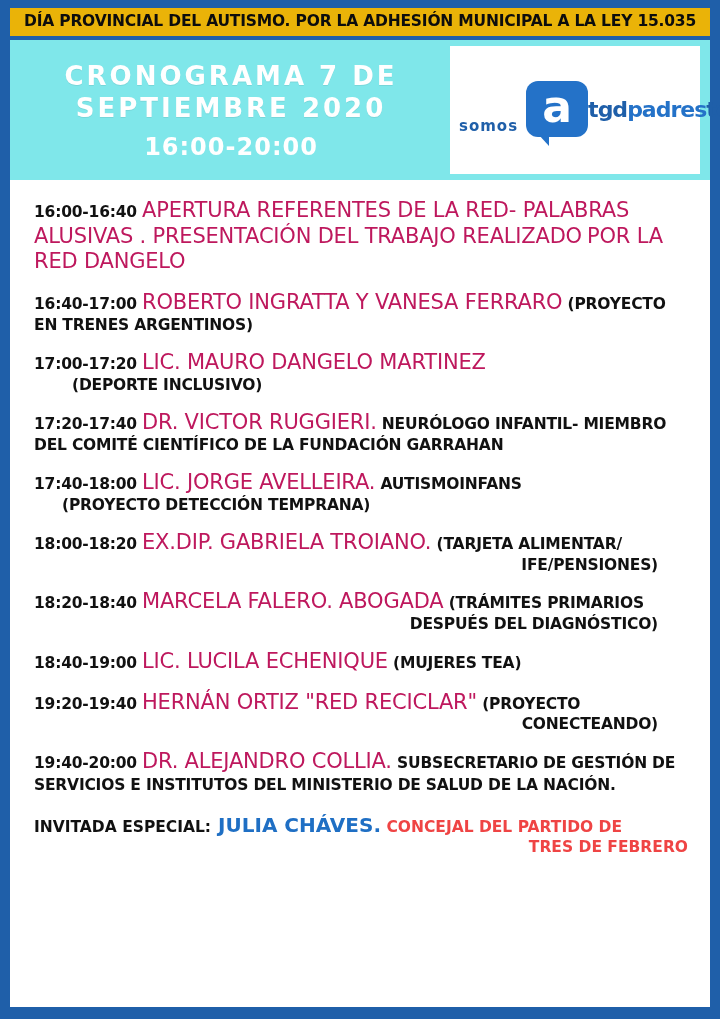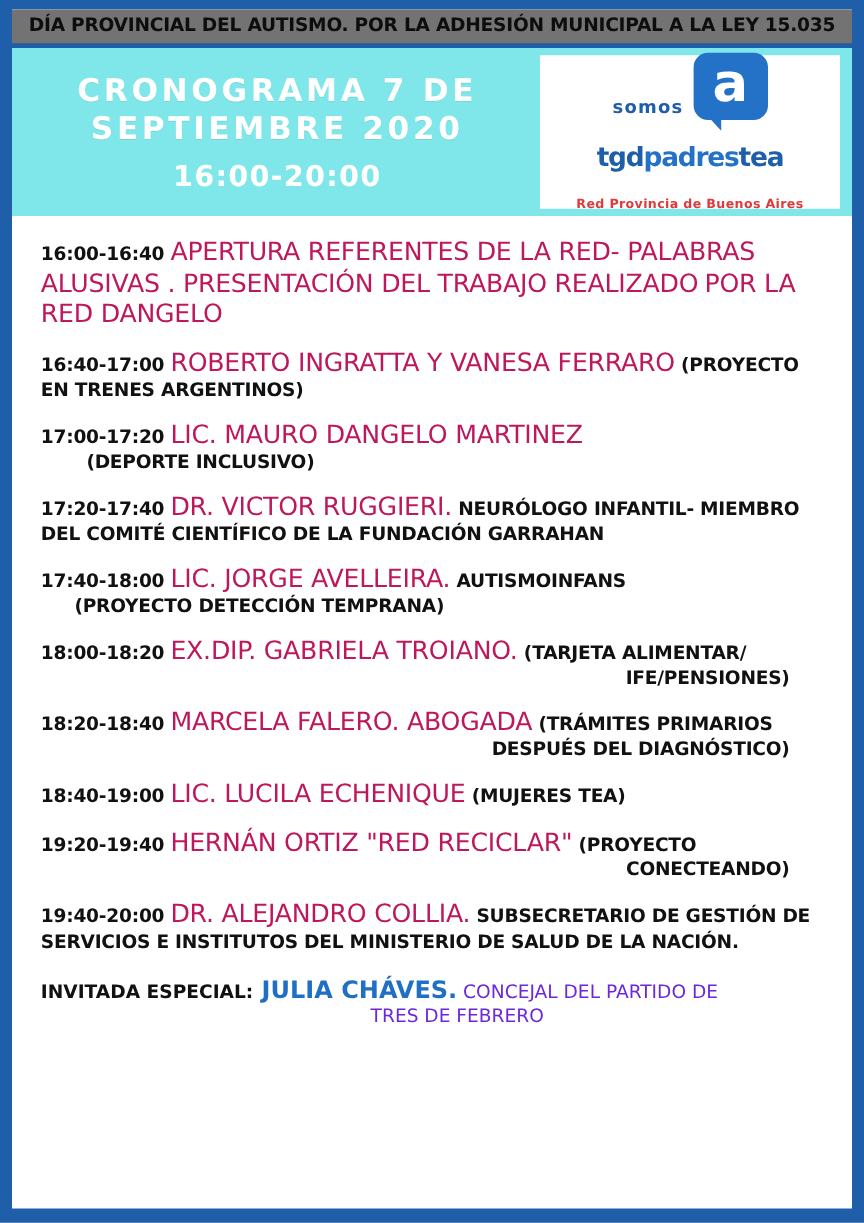--- a/index.html
+++ b/index.html
@@ -18,21 +18,21 @@
     position: relative;
     width: 720px;
     height: 1019px;
     background: #ffffff;
     border: 10px solid #1f5fa9;
     border-top-width: 8px;
     border-bottom-width: 12px;
   }
   
   .banner {
-    background: #737373;
+    background: #eab308;
     padding: 4px 8px 6px 8px;
     text-align: center;
     border-bottom: 4px solid #1f5fa9;
   }
   .banner-text {
     font-family: "DejaVu Sans", sans-serif;
     font-weight: bold;
     font-size: 15.5px;
     letter-spacing: -0.2px;
     color: #0d0d0d;
@@ -75,24 +75,22 @@
     display: flex;
     align-items: center;
     justify-content: center;
     background: #ffffff;
     margin: 6px 10px 6px 0;
   }
   
   .logo {
     width: 232px;
     display: flex;
-    flex-direction: column;
+    flex-direction: row;
     align-items: center;
-    justify-content: center;
-    gap: 19px;
   }
   .logo-top {
     display: flex;
     align-items: flex-end;
     justify-content: center;
     width: 100%;
     margin-bottom: 2px;
   }
   .logo-somos {
     font-size: 15px;
@@ -182,23 +180,24 @@
     color: #111111;
     font-weight: bold;
     font-size: 15.5px;
   }
   .guest .name {
     color: #1f6fc4;
     font-weight: bold;
     font-size: 20px;
   }
   .guest .role {
-    color: #6d28d9;
-    font-weight: normal;
-    font-size: 15.5px;
+    color: #ef4444;
+    font-weight: bold;
+    font-size: 15.5px;
+    text-align: right;
   }
   .guest-line2 {
     display: block;
     text-align: center;
     padding-left: 40px;
   }
 </style>
 </head>
 <body>
 

